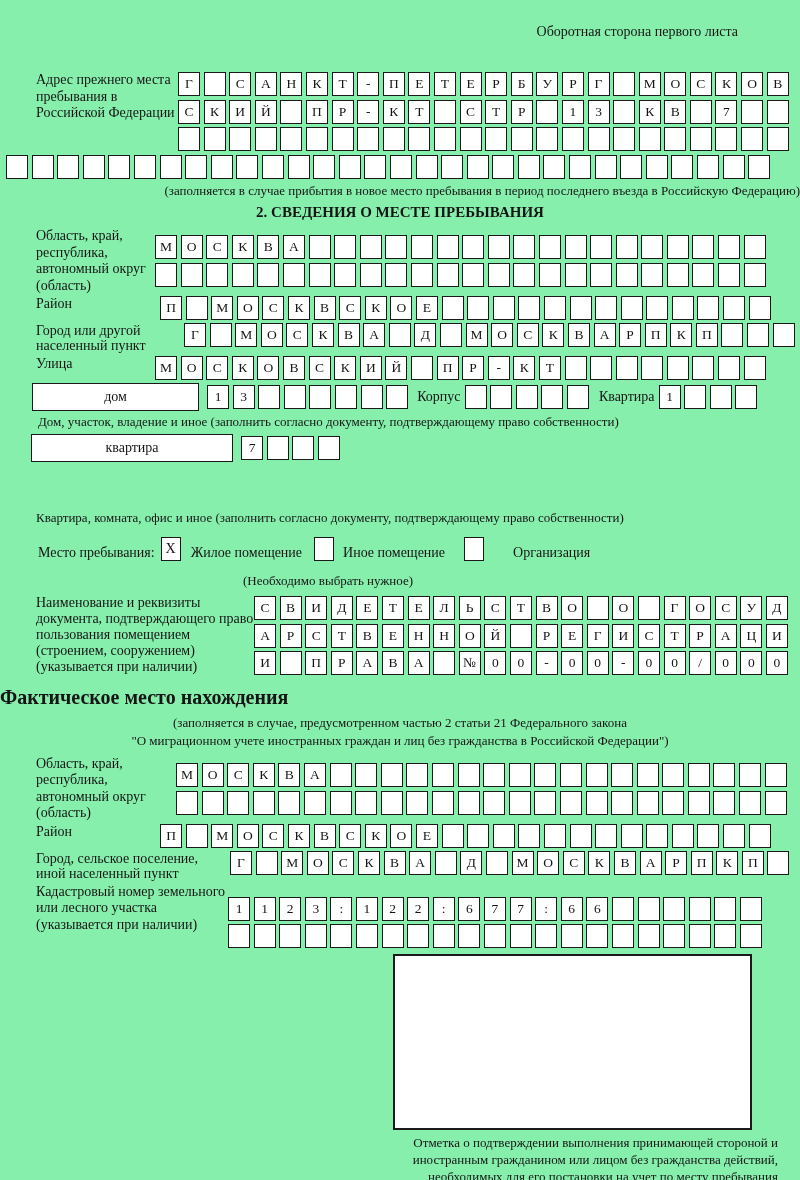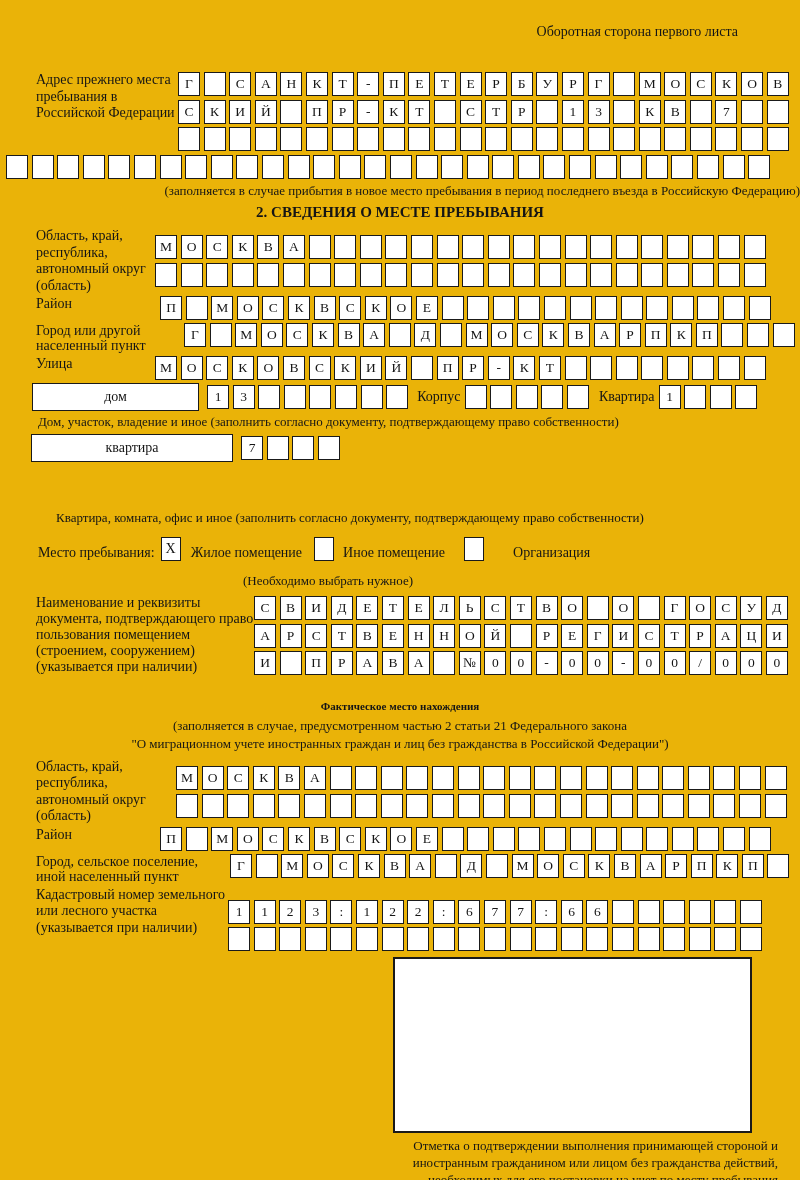--- a/index.html
+++ b/index.html
@@ -1,19 +1,19 @@
 <!DOCTYPE html>
 <html><head>
 <meta charset="utf-8">
 <style>
   html,body{margin:0;padding:0;background:#ffffff;}
   .sheet{
     position:relative;
     width:800px;height:1180px;
-    background:#eab308;
+    background:#86efac;
     color:#151515;
     font-family:"Liberation Serif","DejaVu Serif",serif;
     overflow:hidden;
     box-sizing:border-box;
   }
   .top-note{
     padding:24px 62px 0 0;
     text-align:right;
     font-size:14px;
   }
@@ -63,21 +63,21 @@
     text-align:right;font-size:13px;line-height:1.3;font-family:Liberation Serif, serif;
   }
   .m-t2{margin-top:2px;}
   .m-t3{margin-top:3px;}
   .m-t4{margin-top:4px;}
   .m-t6{margin-top:6px;}
   .m-t7{margin-top:7px;align-items:center;}
   .m-t20{margin-top:32px;}
   .fullrow{padding-left:6px;margin-top:3.5px;}
   .notes{font-size:13px;text-align:center;line-height:1.25;margin-top:6px;}
-  .fact-title{font-size:11px;font-weight:bold;text-align:center;margin-top:25px;}
+  .fact-title{font-size:20px;font-weight:bold;text-align:left;margin-top:11px;}
   .doc-cells{margin-top:1px;}
   .kad-cells{margin-top:13px;}
   .stay-note{margin-left:243px;margin-top:12px;font-size:13px;}
 </style>
 </head>
 <body>
 
 <div class="sheet">
 
   <div class="top-note">Оборотная сторона первого листа</div>
@@ -381,21 +381,21 @@
 
   <div class="frow m-t4" style="padding-left:31px;align-items:center;">
     <div class="wbox" style="width:202px;">квартира</div>
     <div class="cells" style="margin-left:8px;">
         <span class="cell">7</span>
         <span class="cell"></span>
         <span class="cell"></span>
         <span class="cell"></span>
       </div>
   </div>
-  <div class="caption m-t4" style="padding-left:56px;margin-top:48px;">Квартира, комната, офис и иное (заполнить согласно документу, подтверждающему право собственности)</div>
+  <div class="caption m-t4" style="padding-left:36px;margin-top:48px;">Квартира, комната, офис и иное (заполнить согласно документу, подтверждающему право собственности)</div>
 
   <div class="stayrow">
     <div class="label">Место пребывания:</div>
     <div class="checkbox" style="margin-left:6px;">X</div>
     <div class="label" style="margin-left:10px;">Жилое помещение</div>
     <div class="checkbox" style="margin-left:12px;"></div>
     <div class="label" style="margin-left:9px;">Иное помещение</div>
     <div class="checkbox" style="margin-left:19px;"></div>
     <div class="label" style="margin-left:29px;">Организация</div>
   </div>

